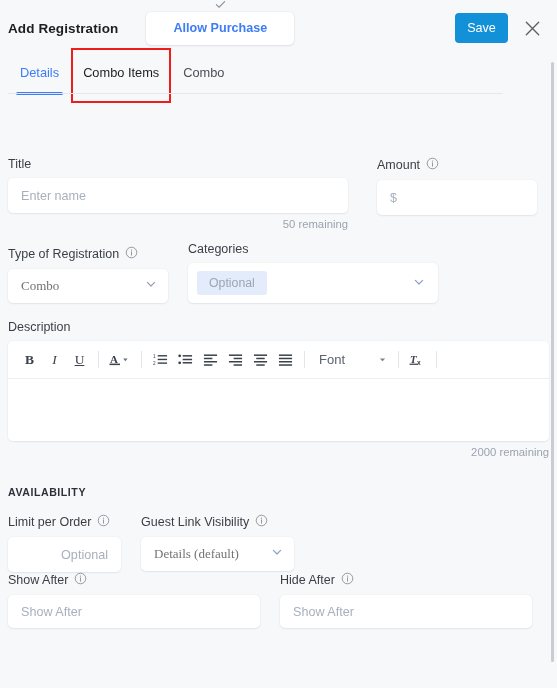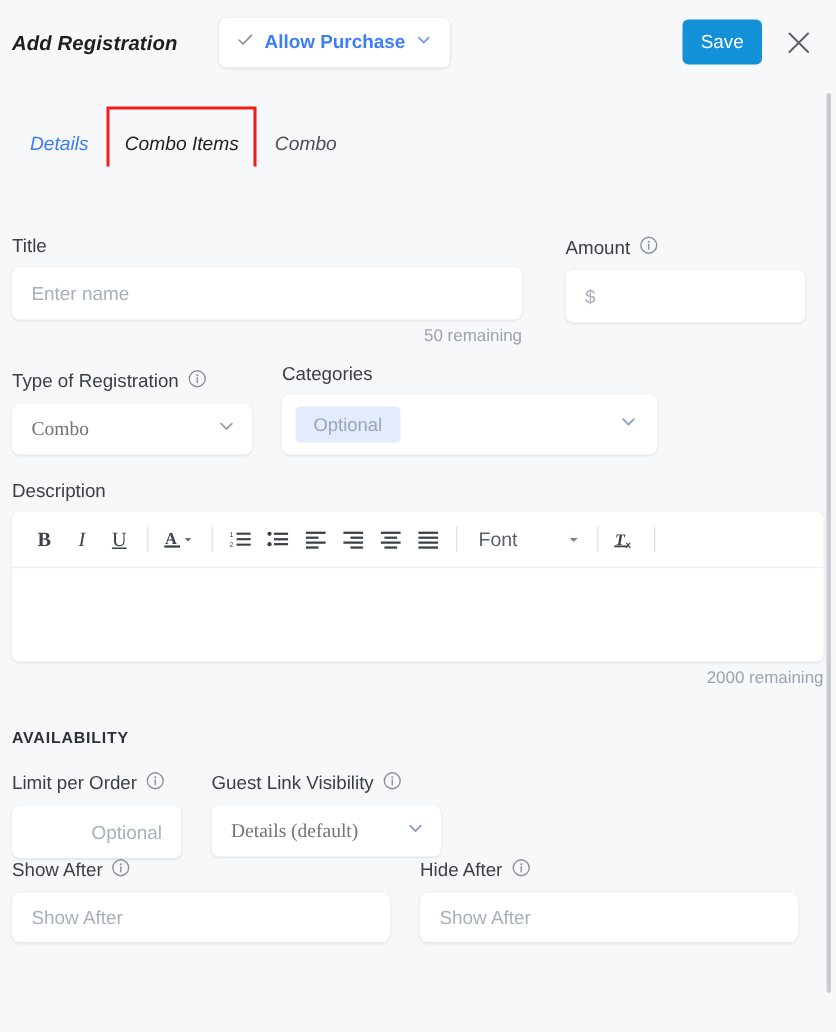--- a/index.html
+++ b/index.html
@@ -14,52 +14,52 @@
 
   
   .header {
     position: absolute; top: 0; left: 0; width: 557px; height: 56px;
     background: #f7f8fa;
     display: flex; align-items: center;
     padding: 0 12px 0 8px;
   }
   .header-title {
     font-size: 13.5px; font-weight: bold; color: #1c1e21;
-    letter-spacing: .1px; white-space: nowrap; font-style: italic;
+    letter-spacing: .1px; white-space: nowrap;
   }
   .allow-purchase {
     margin-left: 28px;
     height: 33px; min-width: 148px;
     background: #ffffff;
     border-radius: 5px;
     box-shadow: 0 1px 2px rgba(20,30,60,.08), 0 0 0 1px rgba(20,30,60,.03);
     display: flex; align-items: center; justify-content: center;
     gap: 7px; padding: 0 12px;
     cursor: pointer;
+    flex-direction: column;
   }
   .ap-label { font-size: 12.6px; font-weight: bold; color: #3d7df6; white-space: nowrap; }
   .chev-sm { display: block; }
   .header-spacer { flex: 1 1 auto; }
   .save-btn {
     height: 30px; min-width: 53px; padding: 0 12px;
     background: #1290d8; border: none; border-radius: 4px;
     color: #fff; font-size: 12.6px; font-family: inherit;
     cursor: pointer; display: flex; align-items: center; justify-content: center;
   }
   .close-btn {
     margin-left: 11px; width: 26px; height: 26px;
     display: flex; align-items: center; justify-content: center;
     cursor: pointer;
   }
 
   
   .tabs-wrap {
-    position: absolute; top: 71px; left: 0; width: 511px; height: 55px;
+    position: absolute; top: 48px; left: 0; width: 511px; height: 55px;
     background: #f7f8fa;
-    font-style: italic;
   }
   .tabs { display: flex; align-items: flex-start; padding-left: 8px; height: 100%; }
   .tab {
     position: relative;
     padding: 17px 12px 0 12px;
     height: 100%;
     font-size: 12.8px;
     color: #4a4f57;
     cursor: pointer;
     white-space: nowrap;

